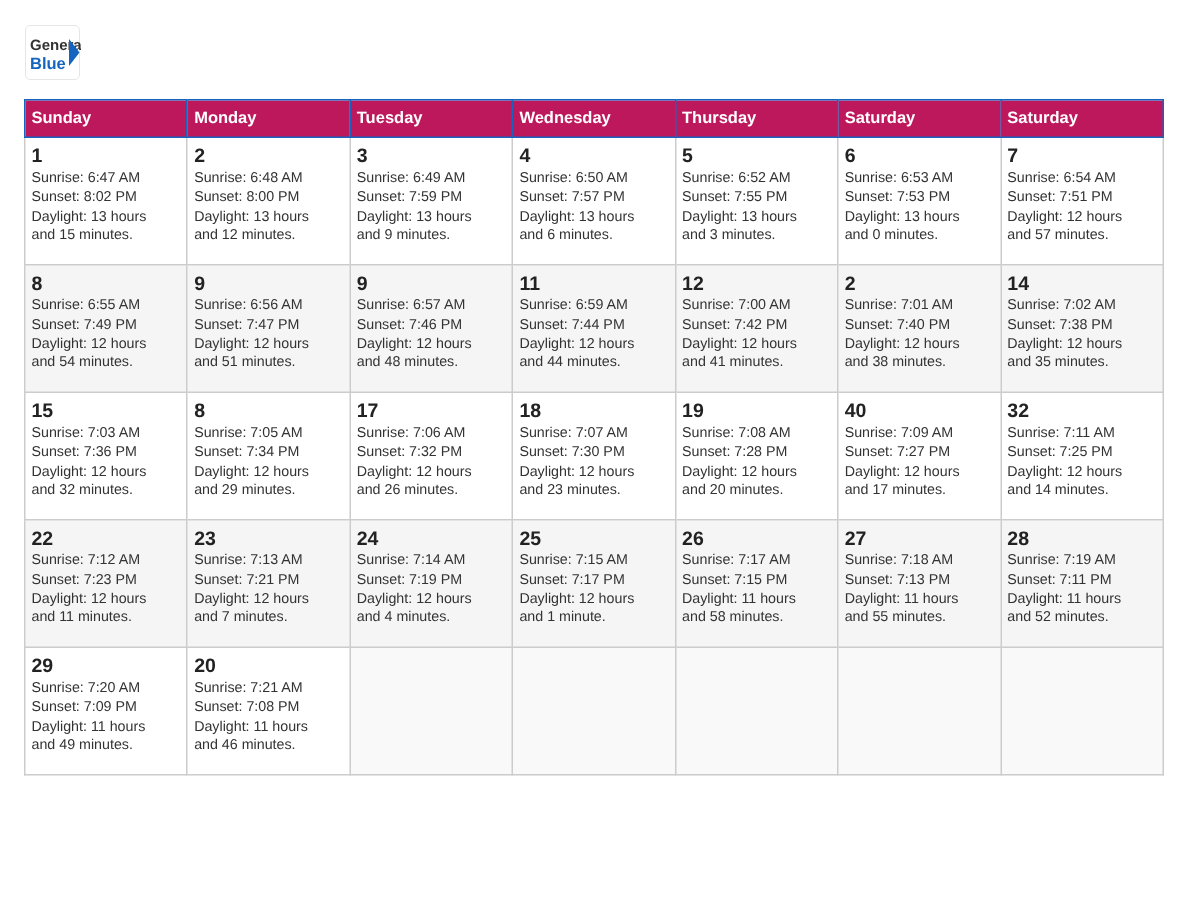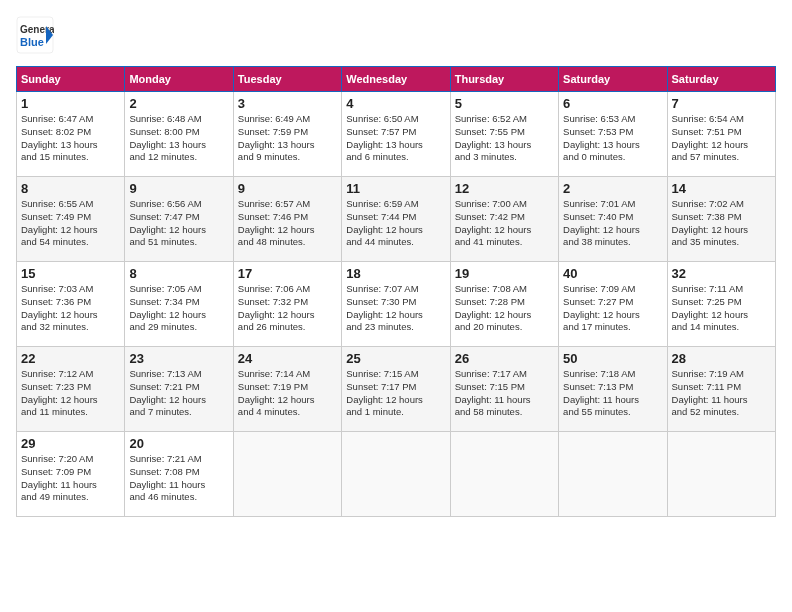--- a/index.html
+++ b/index.html
@@ -219,21 +219,21 @@
         </td>
         <td>
           <span class="day-num">25</span>
           <div class="cell-content">Sunrise: 7:15 AM<br>Sunset: 7:17 PM<br>Daylight: 12 hours<br>and 1 minute.</div>
         </td>
         <td>
           <span class="day-num">26</span>
           <div class="cell-content">Sunrise: 7:17 AM<br>Sunset: 7:15 PM<br>Daylight: 11 hours<br>and 58 minutes.</div>
         </td>
         <td>
-          <span class="day-num">50</span>
+          <span class="day-num">27</span>
           <div class="cell-content">Sunrise: 7:18 AM<br>Sunset: 7:13 PM<br>Daylight: 11 hours<br>and 55 minutes.</div>
         </td>
         <td>
           <span class="day-num">28</span>
           <div class="cell-content">Sunrise: 7:19 AM<br>Sunset: 7:11 PM<br>Daylight: 11 hours<br>and 52 minutes.</div>
         </td>
       </tr>
       <tr>
         <td>
           <span class="day-num">29</span>

